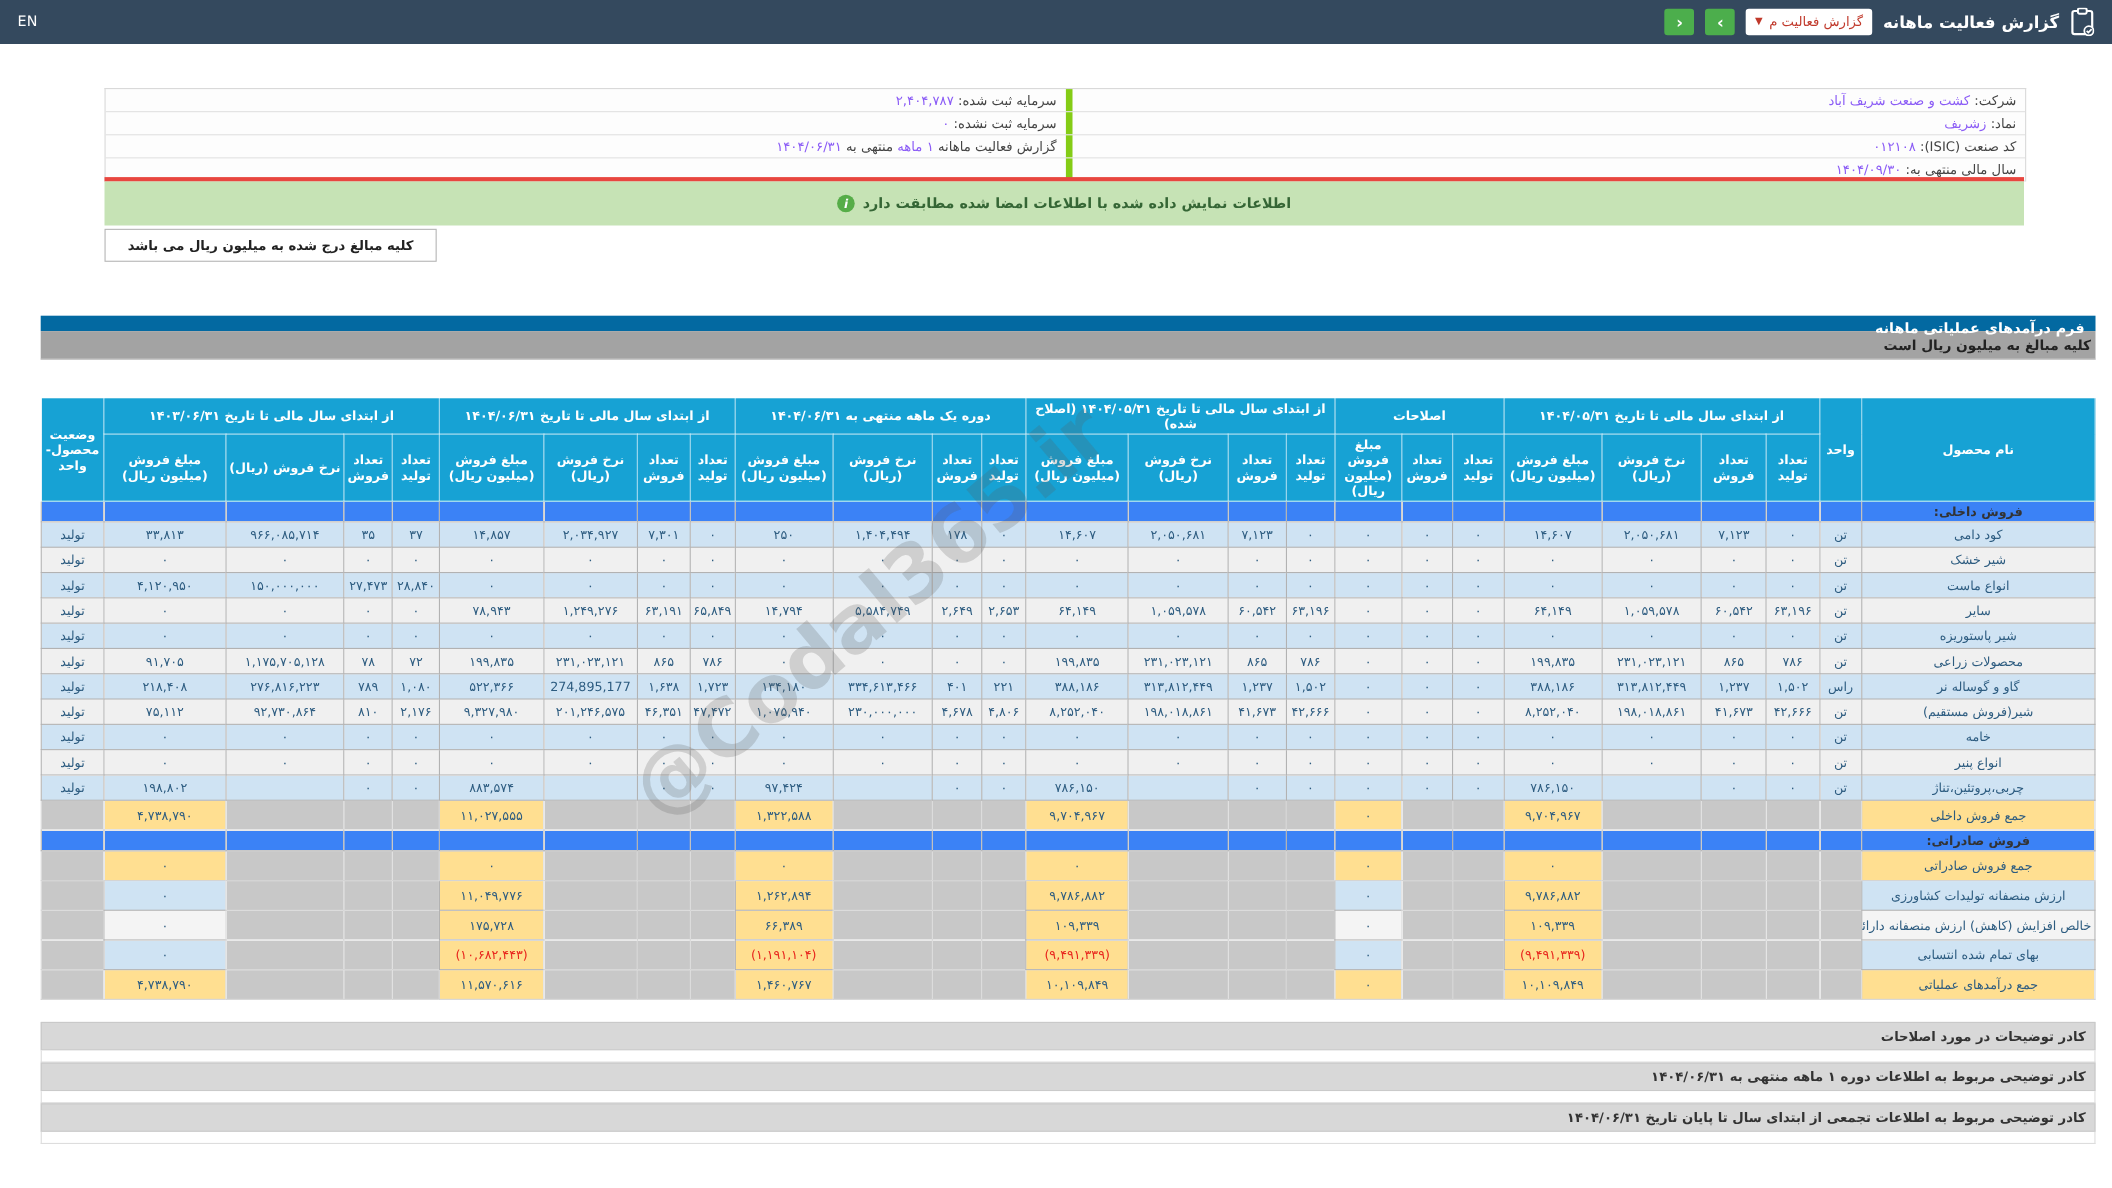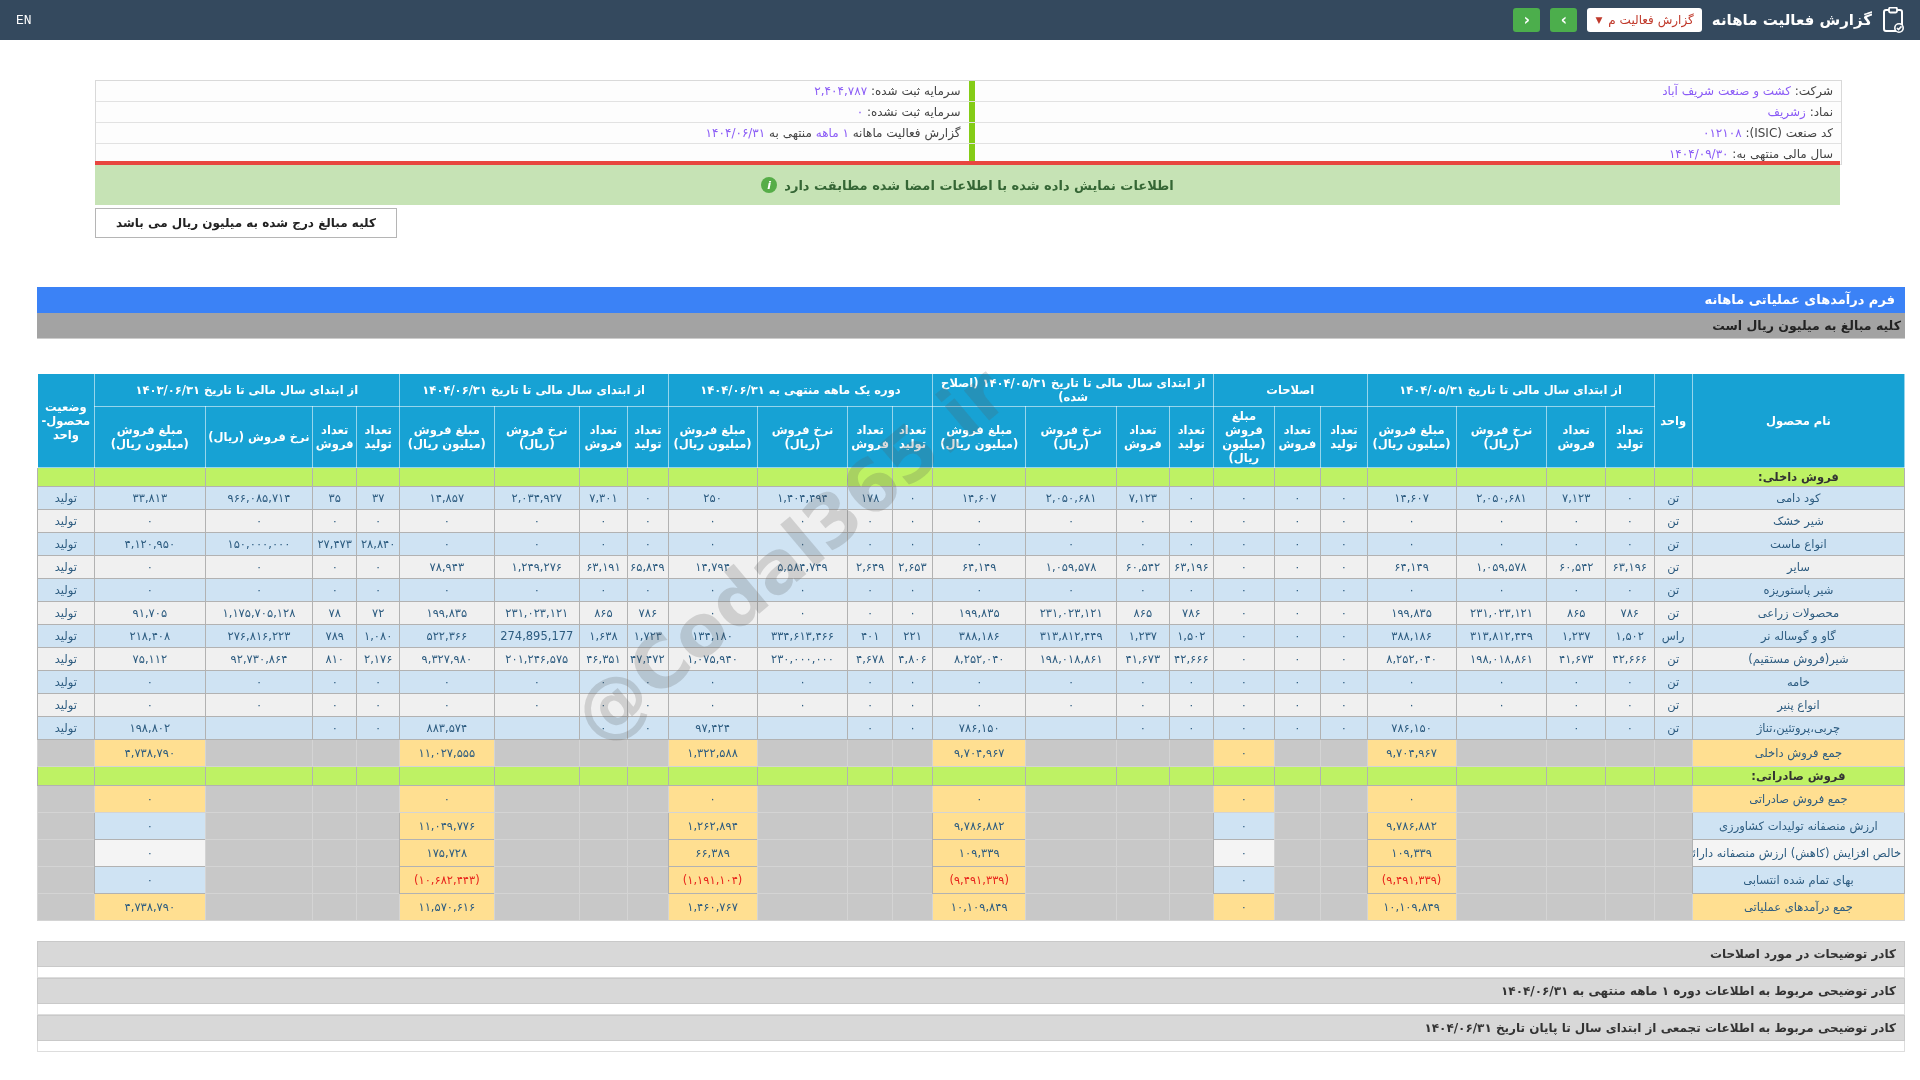--- a/index.html
+++ b/index.html
@@ -8,56 +8,56 @@
   
   .topbar{position:absolute;left:0;top:0;width:100%;height:40px;background:#34495e;
           display:flex;align-items:center;justify-content:space-between;box-sizing:border-box;padding:0 16px;}
   .tb-right{display:flex;align-items:center;gap:10px;}
   .tb-title{color:#fff;font-size:15px;font-weight:bold;}
   .tb-select{background:#fff;border-radius:3px;height:24px;display:flex;align-items:center;gap:6px;
              padding:0 8px;font-size:12px;color:#c0392b;cursor:pointer;}
   .tb-select .caret{color:#c0392b;font-size:9px;}
   .tb-btn{width:27px;height:24px;background:#4cae4c;border-radius:3px;color:#fff;font-size:15px;font-weight:bold;
           display:flex;align-items:center;justify-content:center;cursor:pointer;}
-  .tb-lang{color:#fff;font-size:13px;cursor:pointer;font-family:Liberation Mono, monospace;}
+  .tb-lang{color:#fff;font-size:13px;cursor:pointer;}
 
   
   .info{position:absolute;left:95px;top:80px;width:1745px;border:1px solid #d9d9d9;border-bottom:none;
         font-size:12px;background:#fdfdfd;}
   .info-row{display:flex;border-bottom:1px solid #e2e2e2;height:20px;align-items:center;}
   .info-cell{width:50%;box-sizing:border-box;padding:0 8px;white-space:nowrap;overflow:hidden;height:20px;line-height:20px;}
   .info-cell.rc{border-left:6px solid #84cc16;}
   .info-label{color:#444;}
   .info-value{color:#8b5cf6;}
   .redline{position:absolute;left:95px;top:161px;width:1745px;height:4px;background:#e8463f;}
   .greenbar{position:absolute;left:95px;top:165px;width:1745px;height:40px;background:#c6e3b5;
             display:flex;align-items:center;justify-content:center;gap:7px;font-size:13px;font-weight:bold;color:#356635;}
   .ginfo{width:16px;height:16px;border-radius:50%;background:#56ad48;color:#fff;font-size:11px;font-weight:bold;
          display:inline-flex;align-items:center;justify-content:center;font-style:italic;}
   .notebox{position:absolute;left:95px;top:208px;width:300px;height:28px;border:1px solid #b5b5b5;background:#fff;
            display:flex;align-items:center;justify-content:center;font-size:12px;font-weight:bold;color:#222;}
 
   
   .content{position:absolute;left:37px;top:287px;width:1868px;}
-  .bluebar{height:26px;background:#3b82f6;color:#fff;font-size:13px;font-weight:bold;line-height:26px;padding-right:10px;box-sizing:border-box;}
+  .bluebar{height:14px;background:#0369a1;color:#fff;font-size:13px;font-weight:bold;line-height:26px;padding-right:10px;box-sizing:border-box;}
   .subtitle{height:26px;line-height:26px;font-size:12.5px;font-weight:bold;color:#222;border-bottom:1px solid #ccc;padding-right:4px;box-sizing:border-box;background:#a3a3a3;}
 
   
   table.ops{width:1868px;margin-top:34px;border-collapse:collapse;table-layout:fixed;}
   table.ops th{background:#17a2d4;color:#fff;font-size:11.5px;font-weight:bold;border:1px solid rgba(255,255,255,.55);
                padding:2px;vertical-align:middle;}
   table.ops thead tr:first-child th{height:26px;}
   table.ops thead tr:last-child th{height:46px;}
   table.ops th.rs{white-space:pre-line;}
   table.ops{border:1px solid #9b9b9b;}
   table.ops td{font-size:11.5px;border:1px solid #b2b2b2;text-align:center;color:#2d5c80;
                padding:2px 3px;height:18px;overflow:hidden;white-space:nowrap;vertical-align:middle;}
   tr.b td{background:#cfe3f3;}
   tr.w td{background:#f0f0f0;}
-  tr.sec td{background:#bef264;height:14px;}
+  tr.sec td{background:#3b82f6;height:14px;}
   tr.sec td.name{font-weight:bold;color:#333;}
   tr.tot td{background:#c8c8c8;border-color:#d4d4d4;height:22px;}
   tr.amt td{height:22px;}
   tr.amt.b td{background:#cfe3f3;}
   tr.amt.w td{background:#f4f4f4;}
   td.name{text-align:right;color:#222;padding-right:6px;white-space:normal;}
   td.unit,td.status{color:#333;}
   td.cy{background:#ffdf91 !important;}
   td.cg{background:#c8c8c8 !important;border-color:#d4d4d4 !important;}
   td.red{color:#e8251d !important;}

